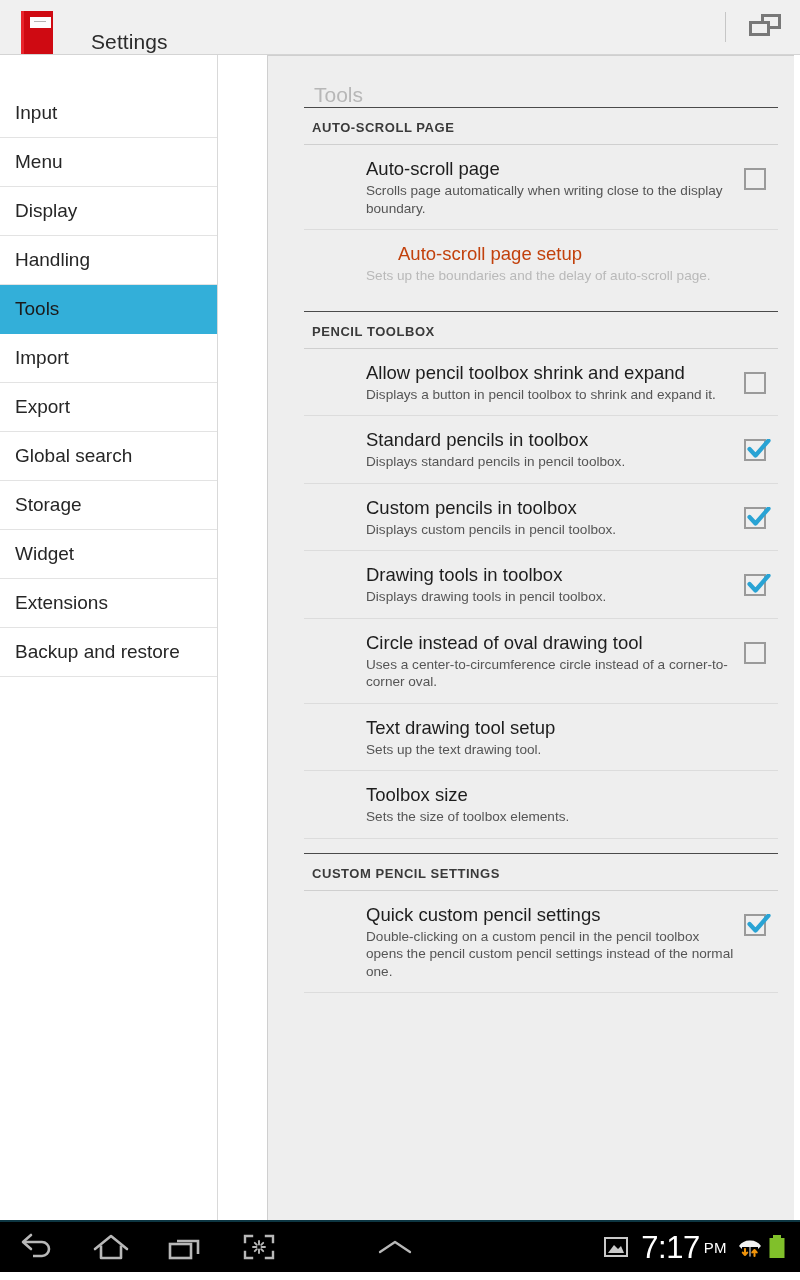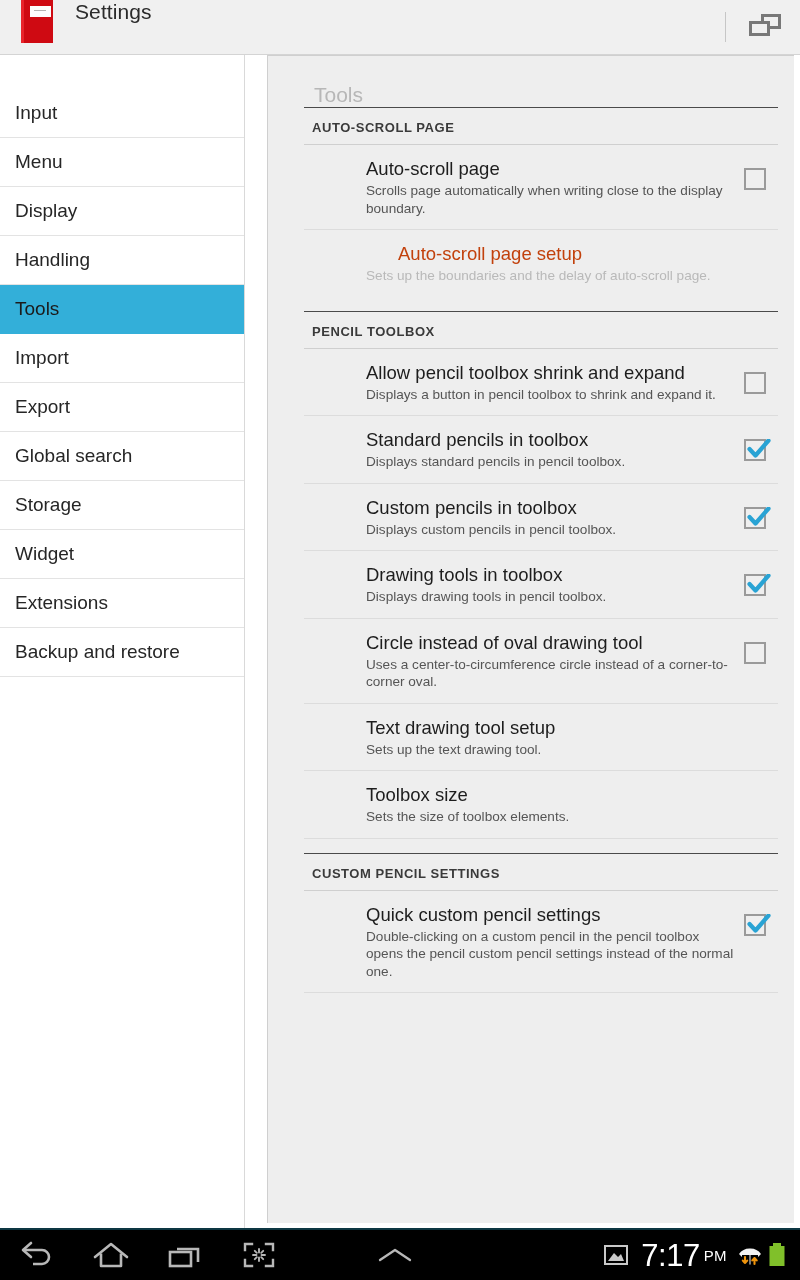--- a/index.html
+++ b/index.html
@@ -21,21 +21,22 @@
 
   
   .titlebar {
     position: absolute;
     top: 0; left: 0;
     width: 800px;
     height: 55px;
     background: #f0f0f0;
     border-bottom: 1px solid #d4d4d4;
     display: flex;
-    align-items: flex-start;
+    align-items: flex-end;
+    gap: 16px;
   }
   .app-icon {
     width: 32px;
     height: 43px;
     margin-left: 21px;
     background: #cf0a12;
     border-left: 3px solid #e8242b;
     position: relative;
   }
   .app-icon::after {
@@ -87,21 +88,21 @@
     left: 1px; top: 9px;
     width: 21px; height: 15px;
     border: 3px solid #787878;
     background: #f0f0f0;
   }
 
   
   .sidebar {
     position: absolute;
     top: 55px; left: 0;
-    width: 245px;
+    width: 218px;
     height: 1173px;
     background: #ffffff;
     border-right: 1px solid #d9d9d9;
     padding-top: 34px;
   }
   .side-item {
     height: 49px;
     display: flex;
     align-items: center;
     padding-left: 15px;
@@ -195,21 +196,21 @@
   }
   .cbox.checked .tick {
     position: absolute;
     left: 3px; top: 0px;
     width: 24px; height: 20px;
   }
 
   
   .navbar {
     position: absolute;
-    left: 0; bottom: 0;
+    left: 0; bottom: 8px;
     width: 800px;
     height: 52px;
     background: #000000;
     border-top: 2px solid #0d3642;
     display: flex;
     align-items: center;
   }
   .nav-btn {
     width: 74px; height: 52px;
     display: flex; align-items: center; justify-content: center;

